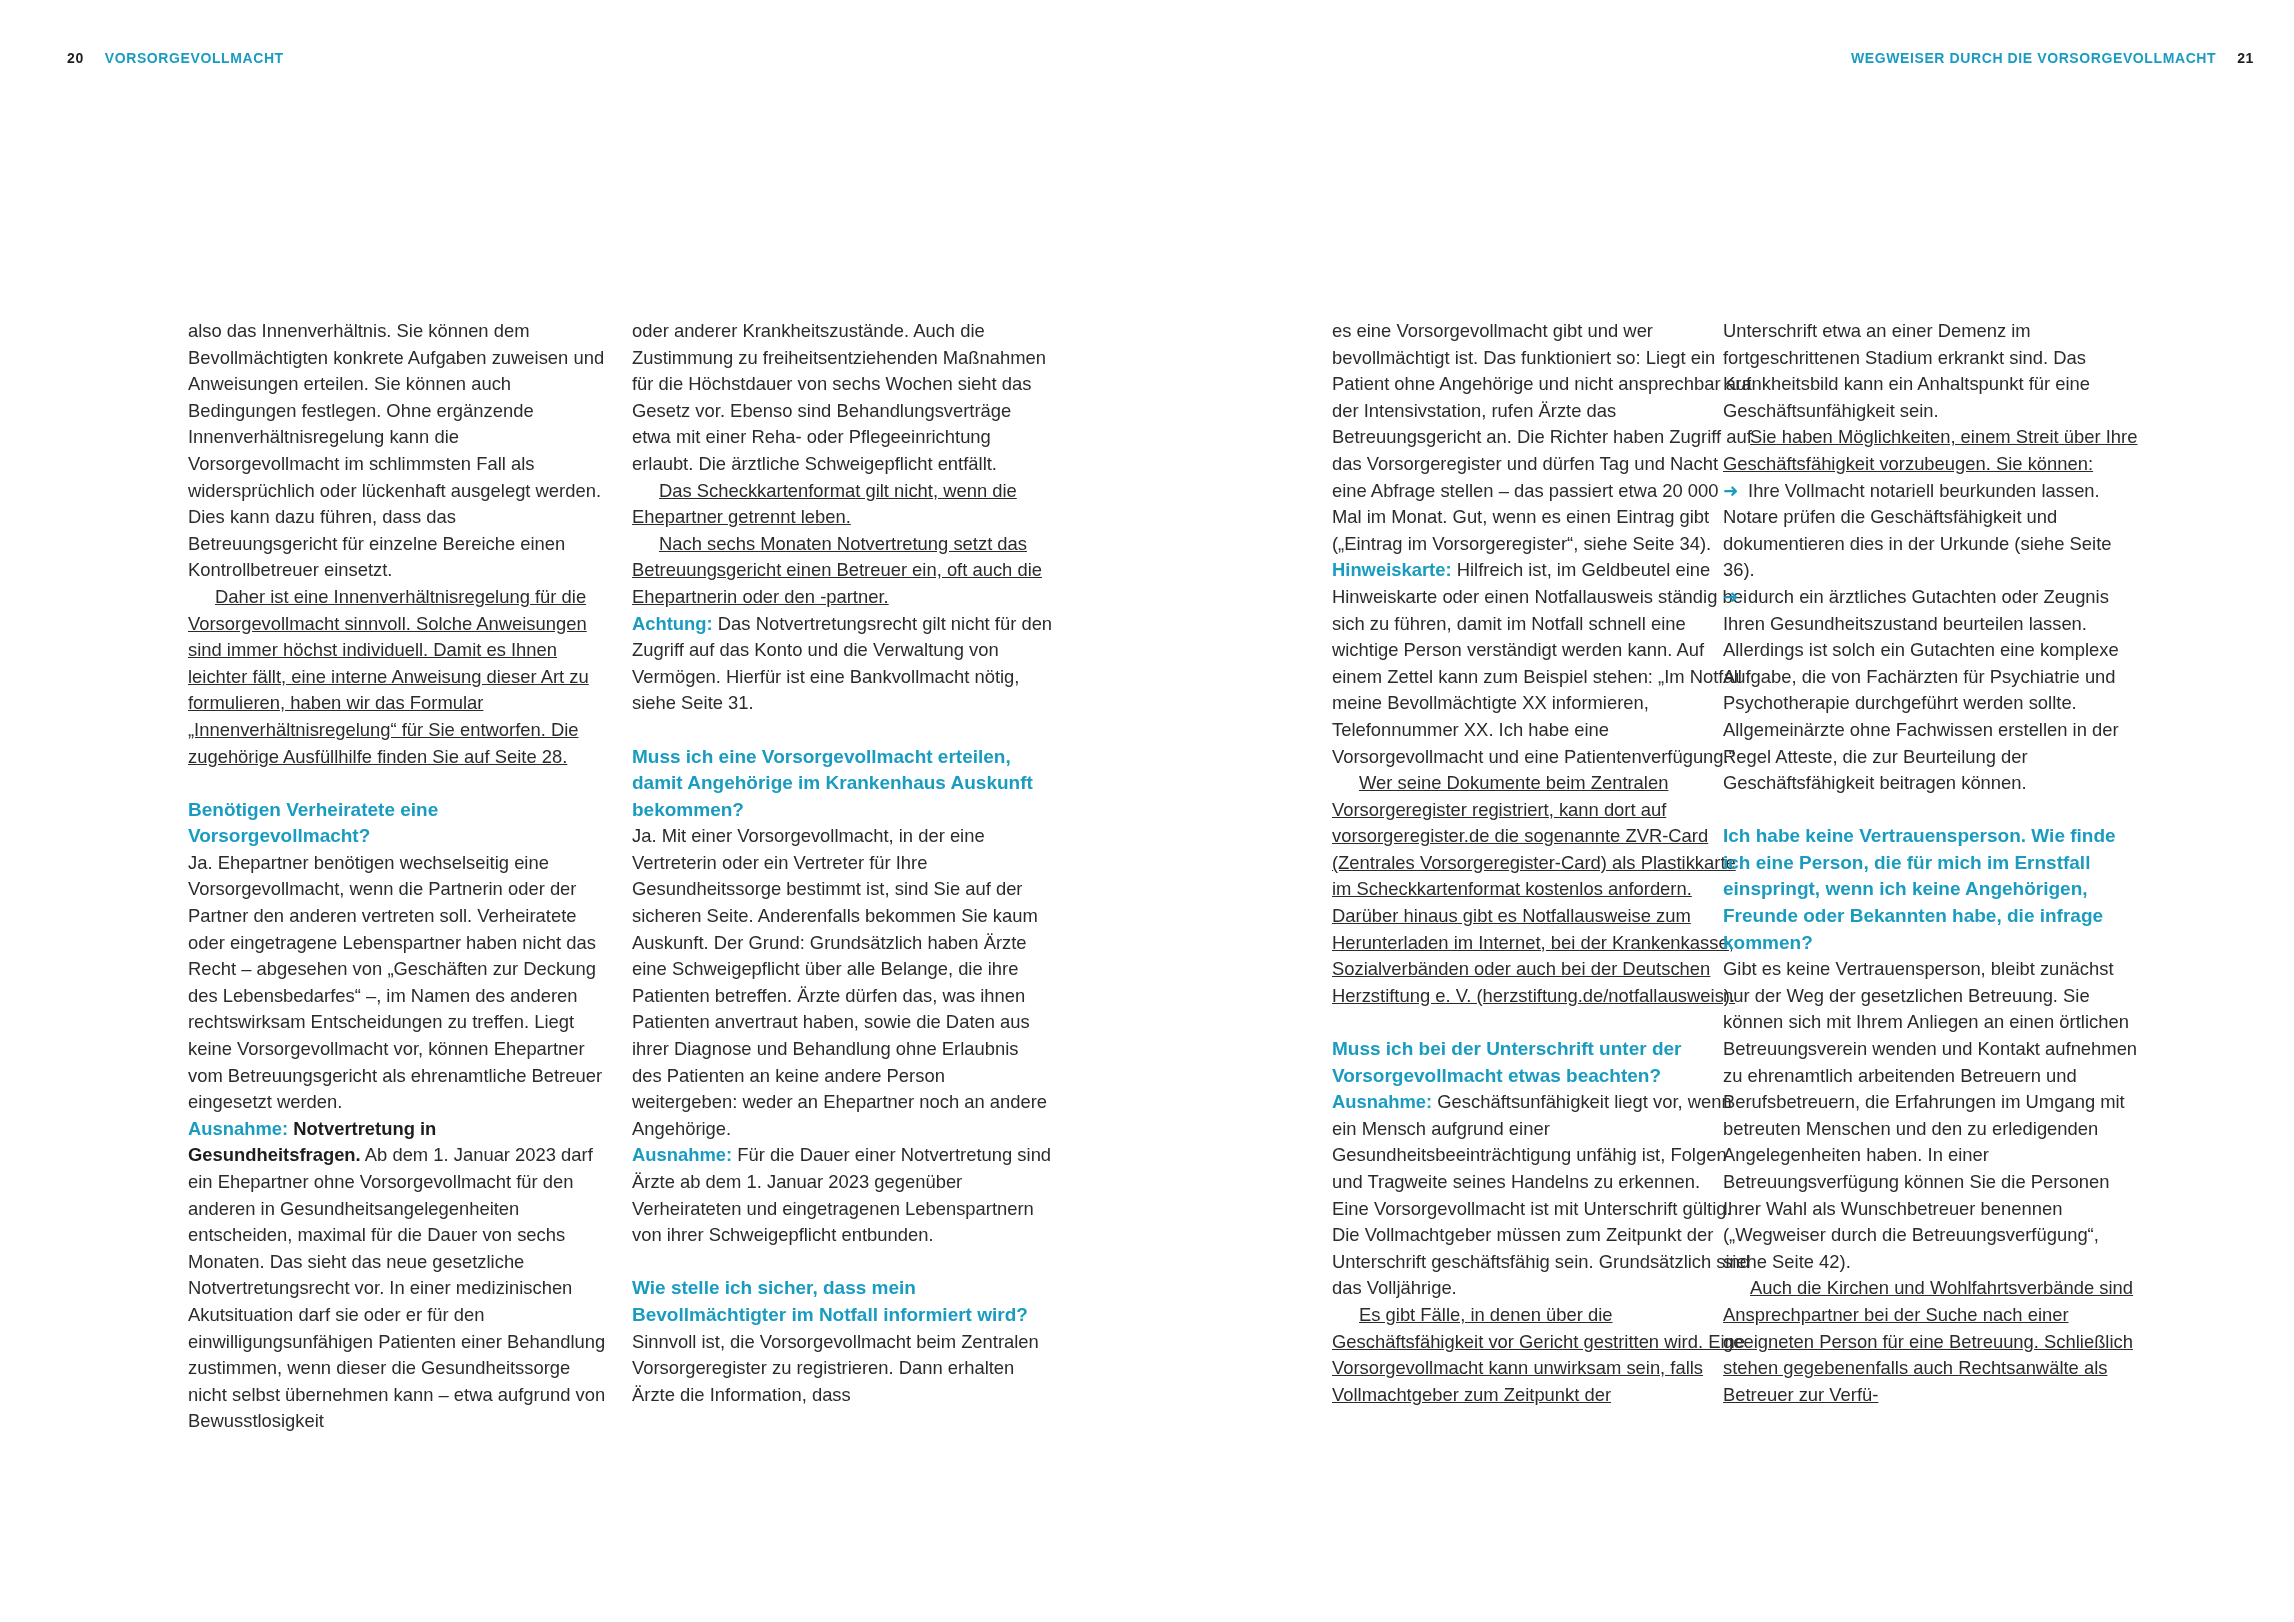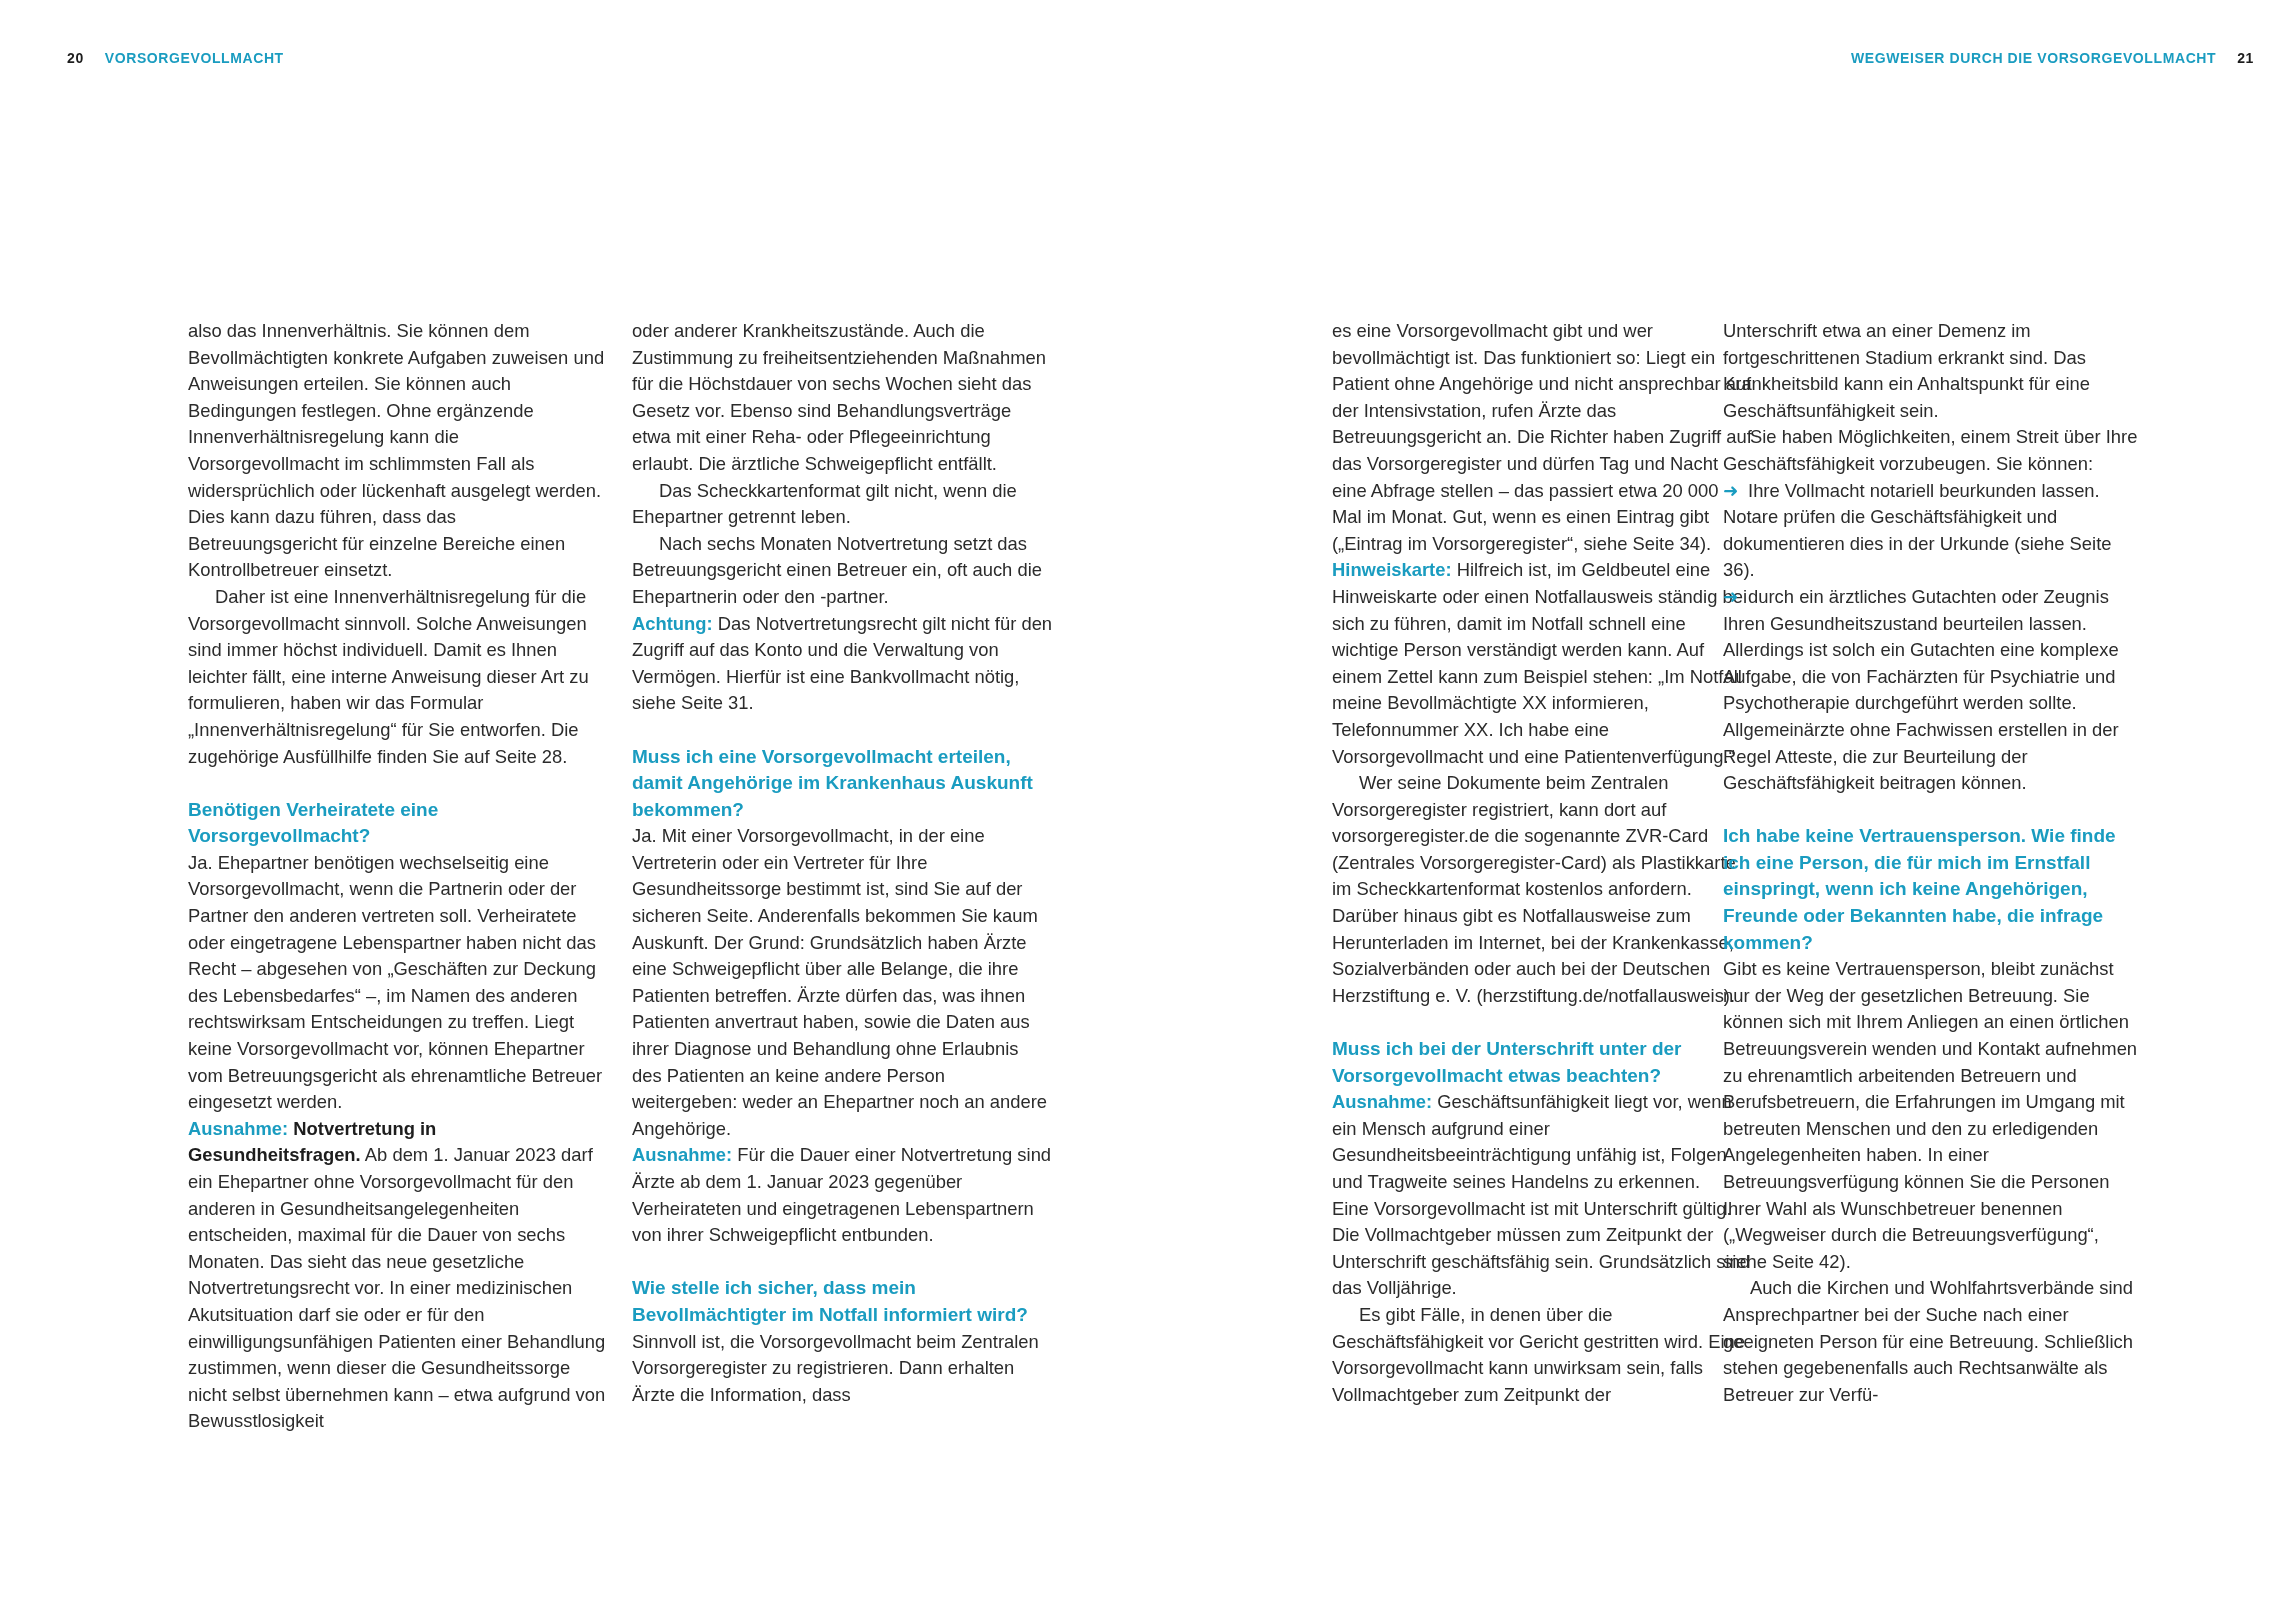--- a/index.html
+++ b/index.html
@@ -11,21 +11,21 @@
   #header-left { left: 67px; }
   #header-left .title { margin-left: 21px; }
   #header-right { right: 40px; }
   #header-right .num { margin-left: 21px; }
   .col { position: absolute; top: 318px; width: 421px; font-size: 18.4px; line-height: 26.6px; }
   #col1 { left: 188px; }
   #col2 { left: 632px; }
   #col3 { left: 1332px; }
   #col4 { left: 1723px; }
   .col p { margin: 0; }
-  .col p.indent { text-indent: 27px; }
+  .col p.indent { text-indent: 27px; text-decoration: underline; }
   .col h3 { margin: 26.6px 0 0 0; font-size: 19px; line-height: 26.6px; font-weight: bold; color: #1a9cc0; }
   .lbl { color: #1a9cc0; font-weight: bold; }
   .bold { font-weight: bold; color: #1d1d1d; }
   .bullet { margin: 0; }
   .arrow { color: #1a9cc0; font-weight: bold; margin-right: 9.6px; }
 </style>
 </head>
 <body>
 
 <div class="page-header" id="header-left">

